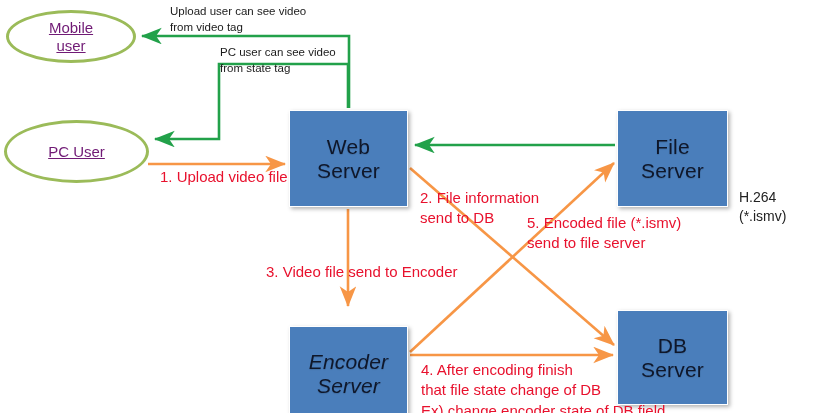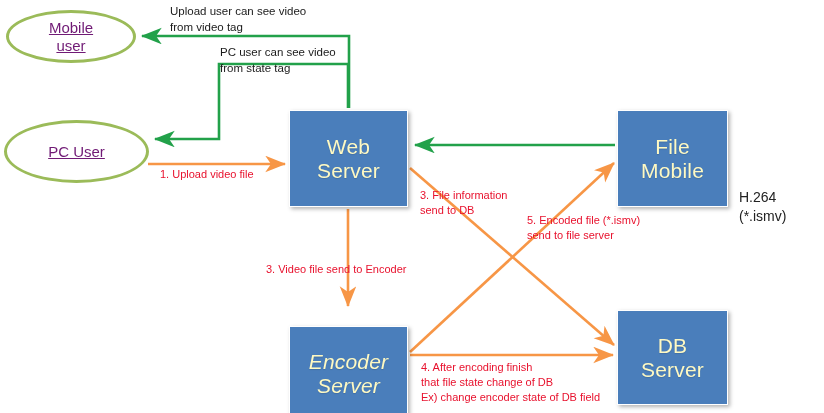--- a/index.html
+++ b/index.html
@@ -28,21 +28,21 @@
     background: #4a7ebb;
     border: 1px solid #ffffff;
     box-shadow: 2px 2px 4px rgba(0,0,0,0.30);
     display: flex;
     align-items: center;
     justify-content: center;
     box-sizing: border-box;
     z-index: 4;
   }
   .node-box .node-label {
-    color: #fef9c3;
+    color: #0f172a;
     font-size: 21px;
     line-height: 1.12;
     text-align: center;
     white-space: pre-line;
     letter-spacing: 0.2px;
     text-shadow: 0 1px 1px rgba(0,0,0,0.12);
   }
   
   .actor-ellipse {
     position: absolute;
@@ -69,21 +69,21 @@
     white-space: pre-line;
     z-index: 5;
   }
   .ann-black {
     color: #1a1a1a;
     font-size: 11.5px;
     line-height: 1.35;
   }
   .ann-red {
     color: #e8112d;
-    font-size: 11px;
+    font-size: 15px;
     line-height: 1.35;
   }
   .ann-plain {
     color: #222222;
     font-size: 14px;
     line-height: 1.35;
   }
 </style>
 </head>
 <body>
@@ -128,42 +128,42 @@
     <span class="actor-label">PC User</span>
   </div>
 
   <div class="node-box" style="left:289px; top:110px; width:119px; height:97px;">
     <span class="node-label">Web
 Server</span>
   </div>
 
   <div class="node-box" style="left:617px; top:110px; width:111px; height:97px;">
     <span class="node-label">File
-Mobile</span>
+Server</span>
   </div>
 
   <div class="node-box" style="left:289px; top:326px; width:119px; height:95px;font-style:italic;">
     <span class="node-label">Encoder
 Server</span>
   </div>
 
   <div class="node-box" style="left:617px; top:310px; width:111px; height:95px;">
     <span class="node-label">DB
 Server</span>
   </div>
 
   <div class="ann ann-black" style="left:170px; top:4px;">Upload user can see video
 from video tag</div>
 
   <div class="ann ann-black" style="left:220px; top:45px;">PC user can see video
 from state tag</div>
 
   <div class="ann ann-red" style="left:160px; top:167px;">1. Upload video file</div>
 
-  <div class="ann ann-red" style="left:420px; top:188px;">3. File information
+  <div class="ann ann-red" style="left:420px; top:188px;">2. File information
      send to DB</div>
 
   <div class="ann ann-red" style="left:266px; top:262px;">3. Video file send to Encoder</div>
 
   <div class="ann ann-red" style="left:421px; top:360px;">4. After encoding finish
      that file state change of DB
 Ex) change encoder state of DB field</div>
 
   <div class="ann ann-red" style="left:527px; top:213px;">5. Encoded file (*.ismv)
     send to file server</div>

